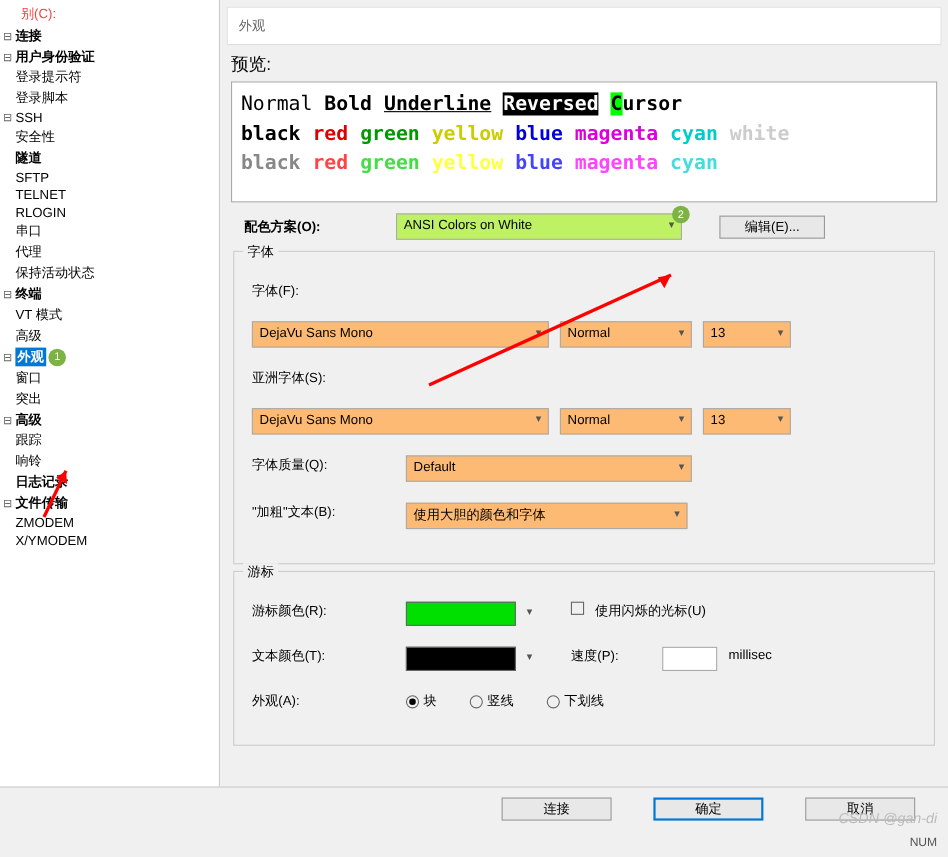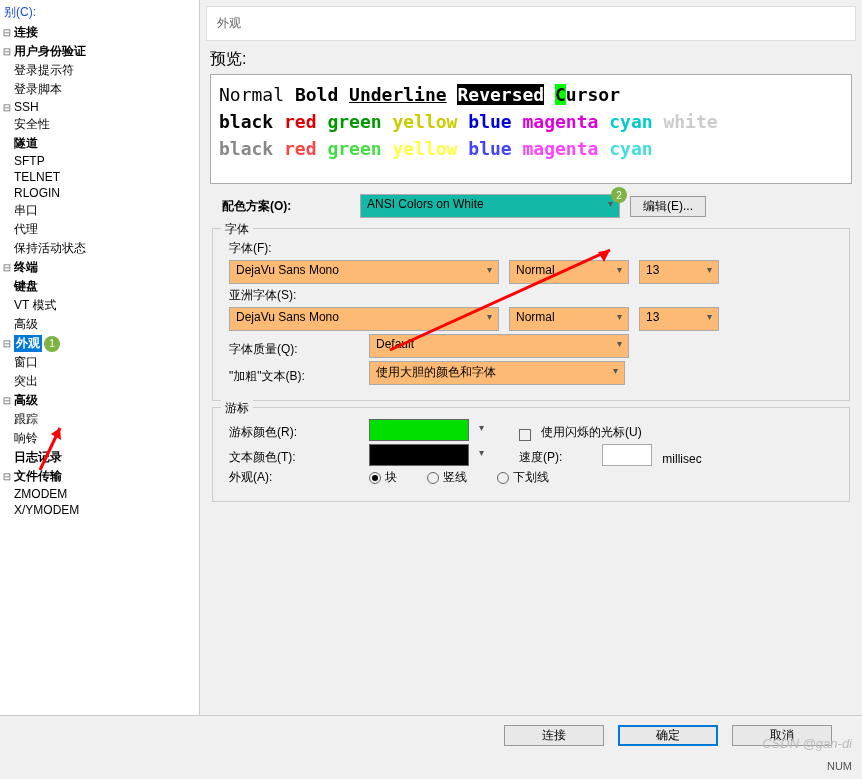--- a/index.html
+++ b/index.html
@@ -1,19 +1,19 @@
 <!DOCTYPE html>
 <html><head>
 <meta charset="utf-8">
 <style>
 * { box-sizing: border-box; margin: 0; padding: 0; }
 body { font-family: "Microsoft YaHei", "Segoe UI", sans-serif; font-size: 12px; background: #f0f0f0; width: 862px; height: 779px; overflow: hidden; position: relative; }
 .container { display: flex; height: 720px; background: #f0f0f0; }
 .tree-panel { width: 200px; border-right: 1px solid #ccc; background: #fff; overflow: auto; padding: 2px 0; }
-.tree-label { padding: 2px 4px; font-size: 12px; color: #1d4ed8; }
+.tree-label { padding: 2px 4px; font-size: 12px; color: #ef4444; margin-left: 15px; }
 .tree { list-style: none; }
 .tree li { padding: 1px 0; white-space: nowrap; }
 .tree .node { display: flex; align-items: center; cursor: default; }
 .tree .exp { width: 14px; text-align: center; color: #666; font-size: 10px; display: inline-block; }
 .tree .bold { font-weight: bold; }
 .tree .sel { background: #0078d7; color: #fff; padding: 0 2px; }
 .badge { display: inline-flex; align-items: center; justify-content: center; width: 16px; height: 16px; border-radius: 50%; color: #fff; font-size: 10px; margin-left: 2px; }
 .badge.g { background: #7cb342; }
 .l0 { padding-left: 2px; }
 .l1 { padding-left: 18px; }
@@ -31,28 +31,28 @@
 .pv-cursor-c { background: #00ff00; color: #000; font-weight: bold; }
 .pv-cursor { font-weight: bold; text-align: right; }
 .colors span { font-weight: bold; }
 .c-black { color: #000; } .c-red { color: #d00; } .c-green { color: #090; } .c-yellow { color: #cc0; }
 .c-blue { color: #00d; } .c-magenta { color: #d0d; } .c-cyan { color: #0cc; } .c-white { color: #ccc; }
 .c2-black { color: #888; } .c2-red { color: #f44; } .c2-green { color: #4d4; } .c2-yellow { color: #ff4; }
 .c2-blue { color: #44f; } .c2-magenta { color: #f4f; } .c2-cyan { color: #4dd; }
 
 .form-row { display: flex; align-items: center; margin: 10px 10px; gap: 10px; }
 .form-label { width: 140px; padding-left: 12px; font-weight: bold; }
-.combo { height: 24px; border: 1px solid #aaa; background: #14b8a6; padding: 2px 20px 2px 6px; font-size: 12px; position: relative; }
+.combo { height: 24px; border: 1px solid #aaa; background: #bef264; padding: 2px 20px 2px 6px; font-size: 12px; position: relative; }
 .combo::after { content: "▾"; position: absolute; right: 6px; top: 3px; color: #555; font-size: 10px; }
 .combo-white { background: #fdba74; }
-.btn { height: 21px; border: 1px solid #999; background: #e8e8e8; padding: 0 12px; font-size: 12px; cursor: default; }
+.btn { height: 21px; border: 1px solid #999; background: #e8e8e8; padding: 0 22px; font-size: 12px; cursor: default; margin-left: 24px; }
 
 .fieldset { border: 1px solid #ccc; margin: 6px 12px; padding: 8px 10px 12px 16px; position: relative; }
 .fieldset-legend { position: absolute; top: -8px; left: 8px; background: #f0f0f0; padding: 0 4px; font-size: 12px; }
-.fs-row { display: flex; align-items: flex-end; margin: 3px 0; gap: 10px; }
+.fs-row { display: flex; align-items: flex-start; margin: 19px 0; gap: 10px; }
 .fs-label { width: 130px; }
 
 .color-well { width: 100px; height: 22px; border: 1px solid #666; display: inline-block; position: relative; }
 .color-well::after { content: "▾"; position: absolute; right: -16px; top: 2px; color: #555; font-size: 10px; }
 .cw-green { background: #00e000; }
 .cw-black { background: #000; }
 .radio-group { display: flex; gap: 30px; }
 .radio-item { display: flex; align-items: center; gap: 4px; }
 .radio { width: 12px; height: 12px; border: 1px solid #666; border-radius: 50%; display: inline-block; position: relative; }
 .radio.checked::after { content: ""; position: absolute; width: 6px; height: 6px; background: #000; border-radius: 50%; top: 2px; left: 2px; }
@@ -155,26 +155,20 @@
       <li class="l1">
           <div class="node">
             <span class="exp"></span>
             <span>保持活动状态</span>
           </div>
         </li>
       <li class="l0">
           <div class="node">
             <span class="exp">⊟</span>
             <span class="bold">终端</span>
-          </div>
-        </li>
-      <li class="l1">
-          <div class="node">
-            <span class="exp"></span>
-            <span class="bold">键盘</span>
           </div>
         </li>
       <li class="l1">
           <div class="node">
             <span class="exp"></span>
             <span>VT 模式</span>
           </div>
         </li>
       <li class="l1">
           <div class="node">

